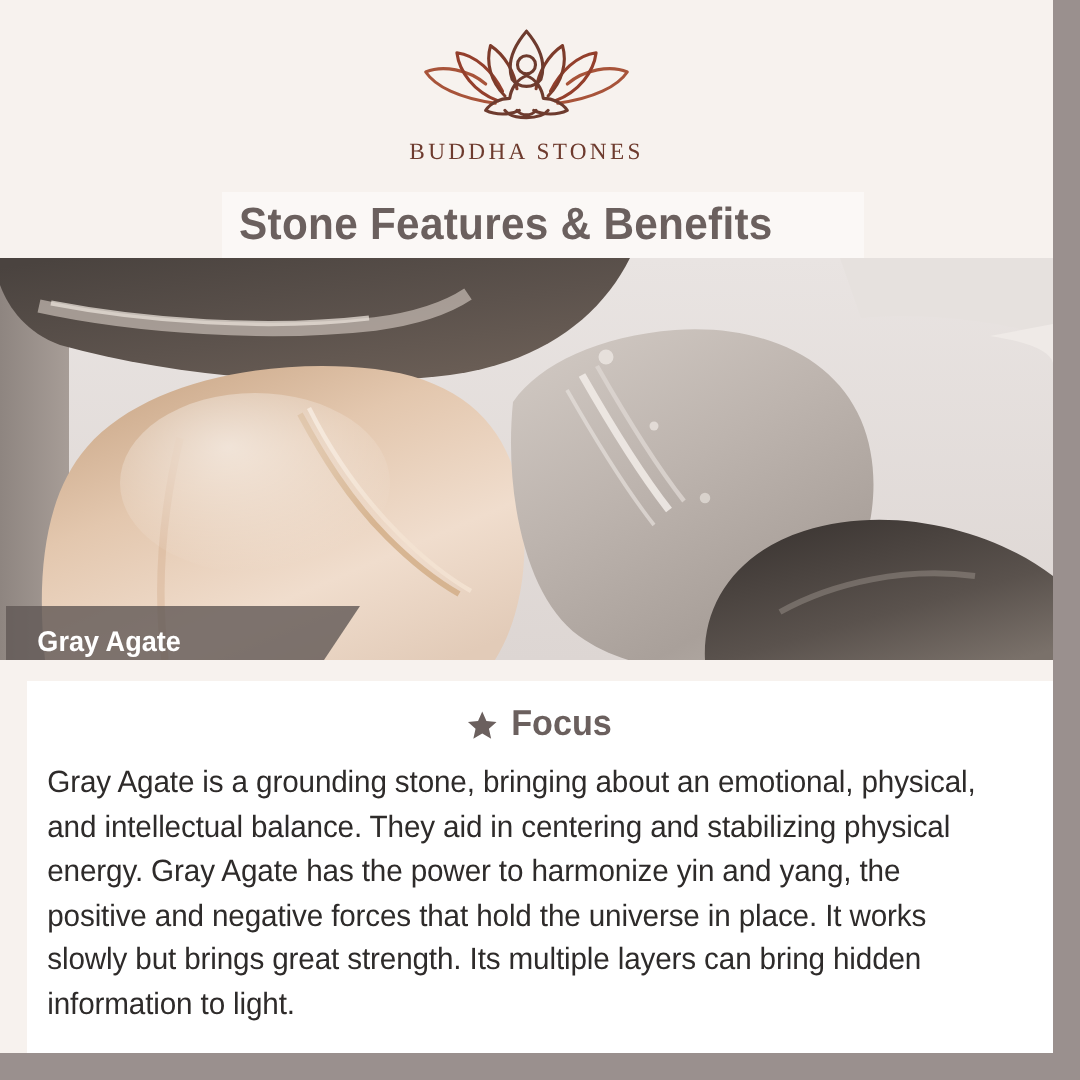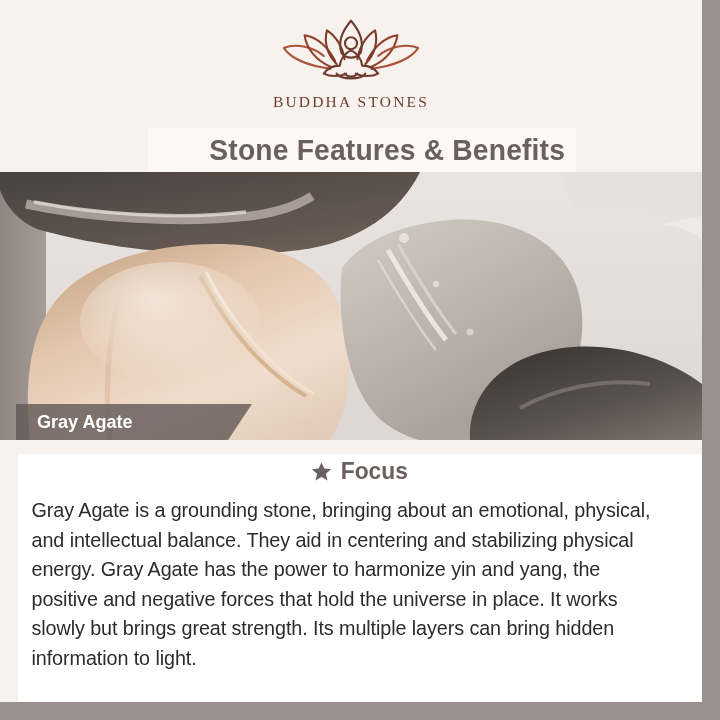--- a/index.html
+++ b/index.html
@@ -72,21 +72,21 @@
   
   .title-banner {
     position: absolute;
     left: 148px;
     top: 128px;
     width: 428px;
     height: 44px;
     background: #fbf8f6;
     display: flex;
     align-items: center;
-    justify-content: flex-end;
+    justify-content: flex-start;
   }
 
   .title-text {
     font-family: "Liberation Sans Narrow", "Liberation Sans", sans-serif;
     font-size: 30px;
     font-weight: bold;
     color: #6b605e;
     letter-spacing: 0.2px;
     white-space: nowrap;
     transform: scaleX(0.94);
@@ -101,29 +101,29 @@
     height: 268px;
     overflow: hidden;
     background: #b9aea8;
   }
 
   .photo svg { display: block; width: 702px; height: 268px; }
 
   
   .caption-band {
     position: absolute;
-    left: 16px;
+    left: 4px;
     bottom: 0;
     width: 236px;
     height: 36px;
     background: rgba(96, 87, 85, 0.80);
     -webkit-clip-path: polygon(0 0, 100% 0, calc(100% - 24px) 100%, 0 100%);
     clip-path: polygon(0 0, 100% 0, calc(100% - 24px) 100%, 0 100%);
     display: flex;
-    align-items: center;
+    align-items: flex-end;
   }
 
   .caption-text {
     font-family: "Liberation Sans Narrow", "Liberation Sans", sans-serif;
     font-size: 19px;
     font-weight: bold;
     color: #ffffff;
     padding-left: 22px;
     white-space: nowrap;
     transform: scaleX(0.95);
@@ -147,20 +147,21 @@
     width: 684px;
     height: 248px;
     background: #ffffff;
   }
 
   .keywords {
     display: flex;
     align-items: center;
     justify-content: center;
     gap: 16px;
+    padding-top: 12px;
     height: 34px;
   }
 
   .kw {
     display: inline-flex;
     align-items: center;
     gap: 7px;
   }
 
   .kw-star {

